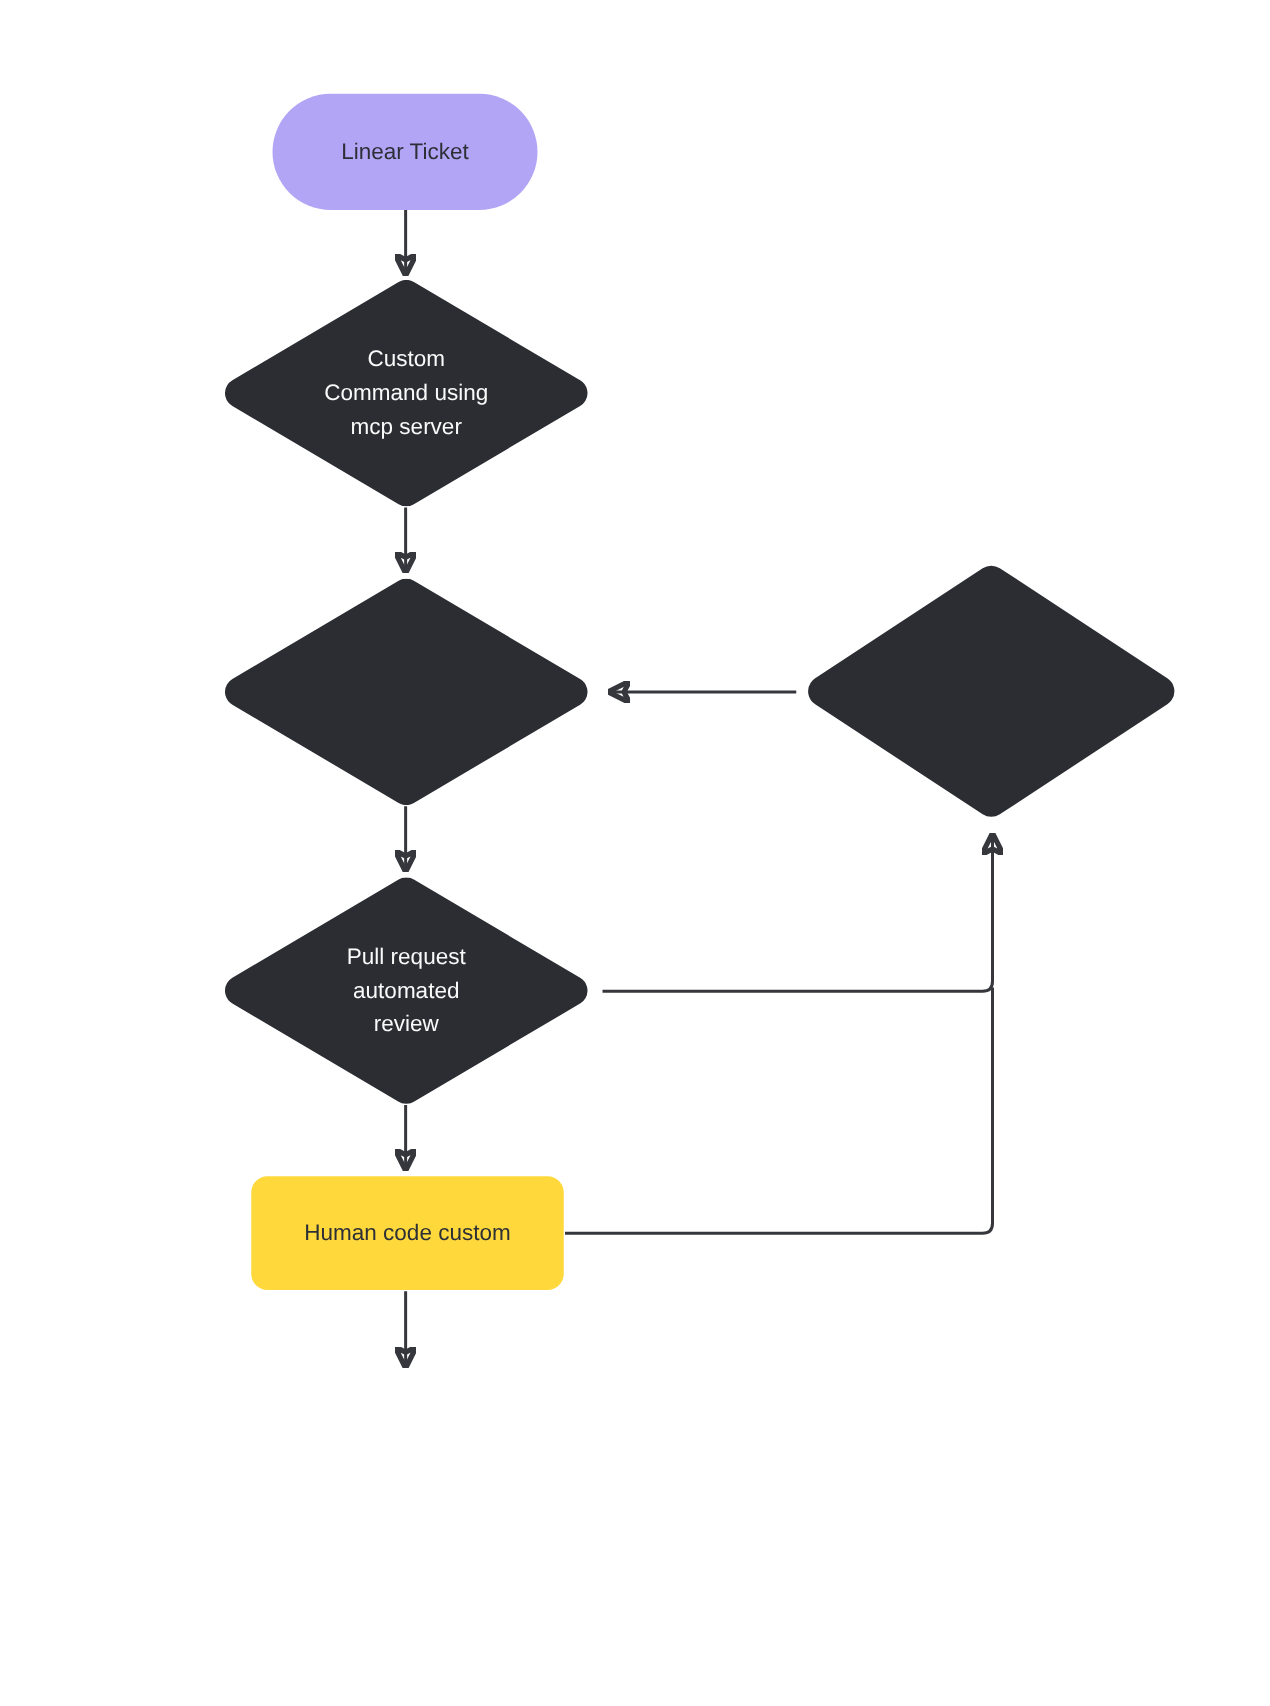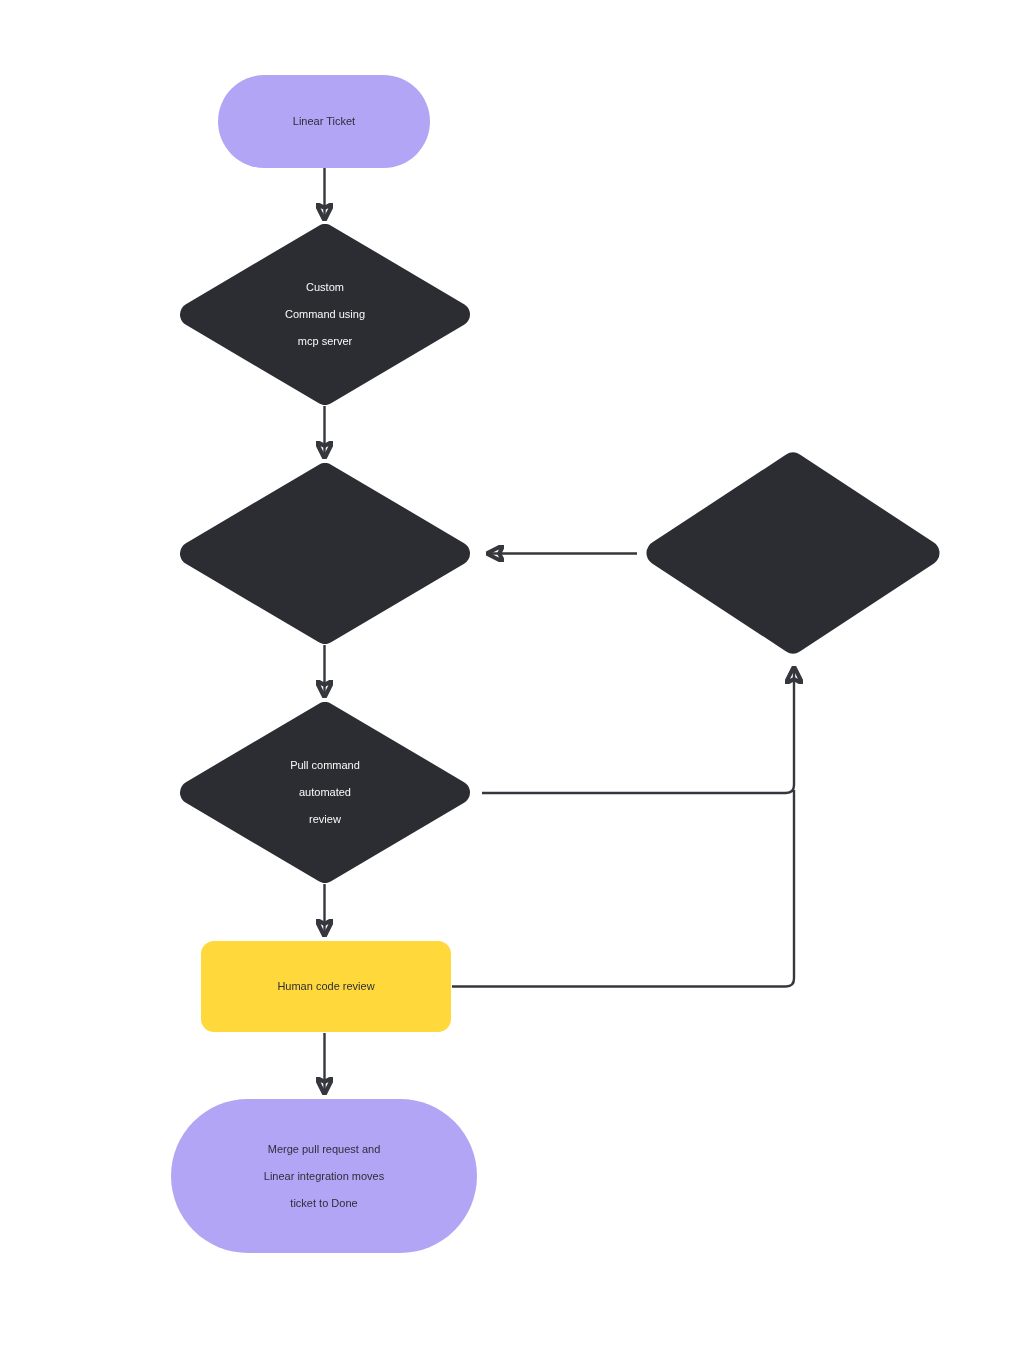--- a/index.html
+++ b/index.html
@@ -24,21 +24,21 @@
     fill: none;
     stroke: #35373d;
     stroke-width: 2.4;
   }
   .node {
     position: absolute;
     display: flex;
     align-items: center;
     justify-content: center;
     text-align: center;
-    font-size: 11px;
+    font-size: 18px;
     line-height: 27px;
     white-space: pre-line;
     box-sizing: border-box;
   }
   .stadium {
     background: #b3a5f6;
     color: #2d2f36;
   }
   #n-linear  { left: 218px; top: 75px;   width: 212px; height: 93px;  border-radius: 47px; }
   #n-merge   { left: 171px; top: 1099px; width: 306px; height: 154px; border-radius: 77px; }
@@ -89,34 +89,29 @@
   <div class="node diamond" id="n-validate">
     <svg viewBox="0 0 292 181">
       <polygon points="146,12 279,90.5 146,169 13,90.5" fill="#2b2d33" stroke="#2b2d33" stroke-width="24" stroke-linejoin="round"></polygon>
     </svg>
   </div>
 
   <div class="node diamond" id="n-pull">
     <svg viewBox="0 0 292 181">
       <polygon points="146,12 279,90.5 146,169 13,90.5" fill="#2b2d33" stroke="#2b2d33" stroke-width="24" stroke-linejoin="round"></polygon>
     </svg>
-    <span class="lbl">Pull command
+    <span class="lbl">Pull request
 automated
 review</span>
   </div>
 
   <div class="node diamond" id="n-address">
     <svg viewBox="0 0 296 202">
       <polygon points="148,13 282,101 148,189 14,101" fill="#2b2d33" stroke="#2b2d33" stroke-width="25" stroke-linejoin="round"></polygon>
     </svg>
   </div>
 
   <div class="node" id="n-human">
-    <span class="lbl">Human code review</span>
+    <span class="lbl">Human code custom</span>
   </div>
 
-  <div class="node stadium" id="n-merge">
-    <span class="lbl">Merge pull request and
-Linear integration moves
-ticket to Done</span>
-  </div>
 
 </div>
 
 </body></html>

